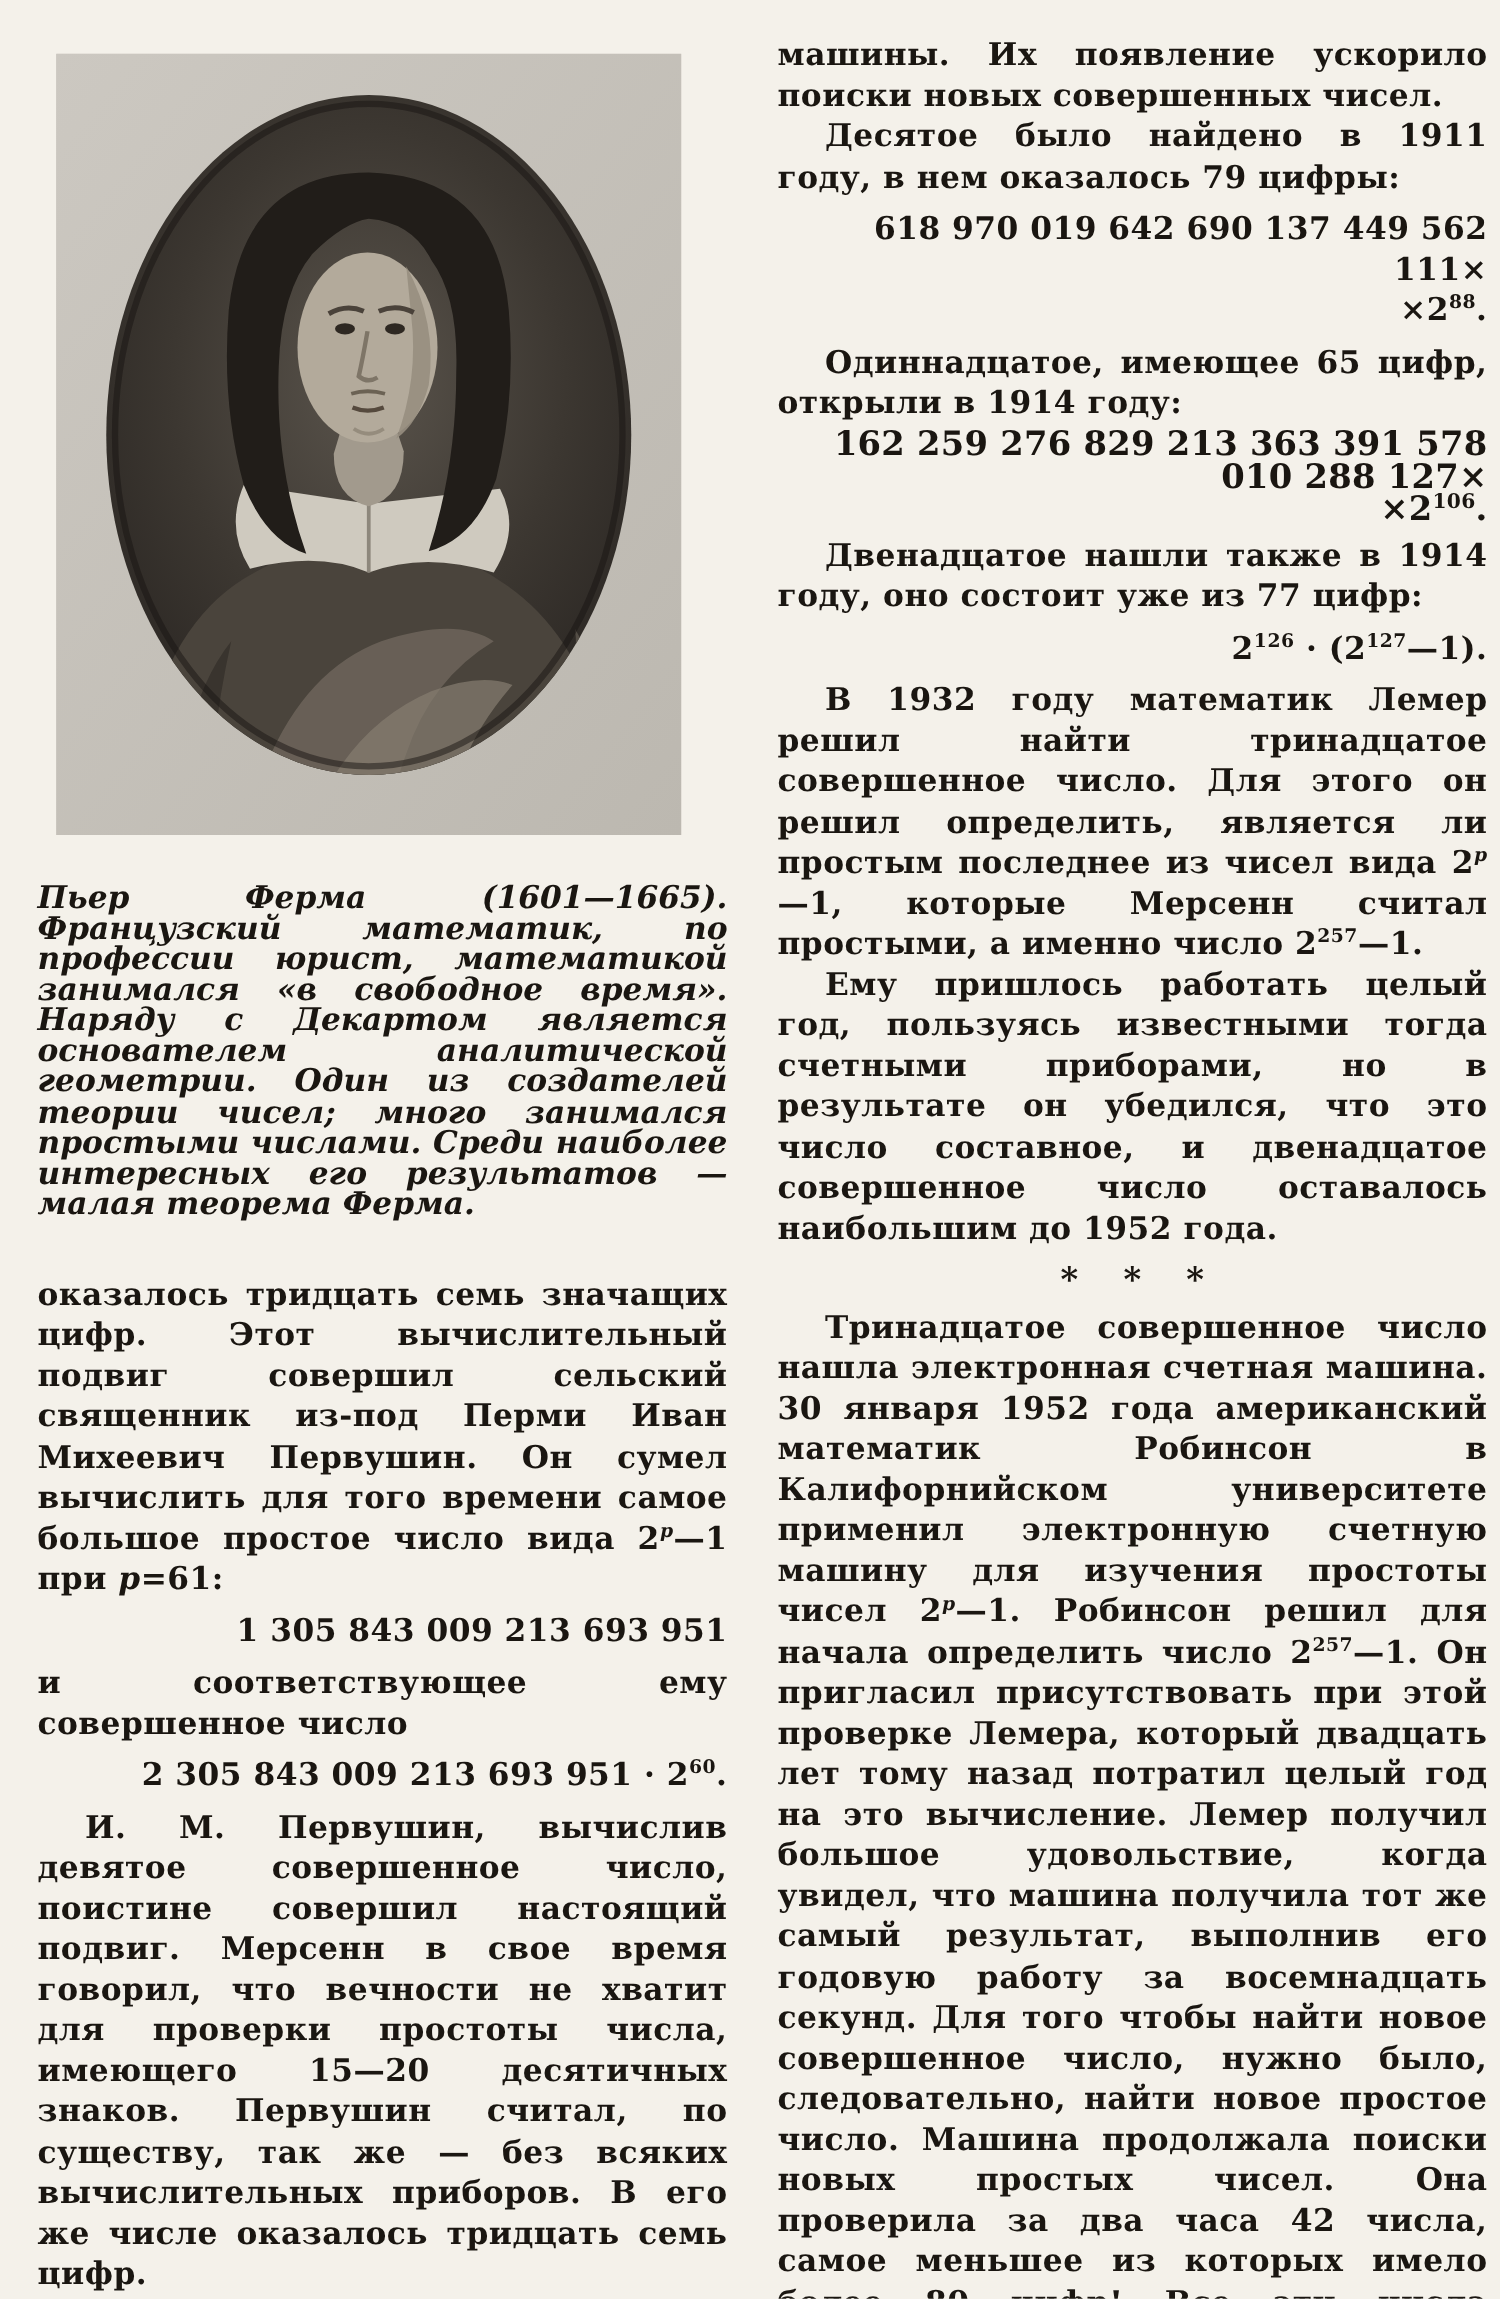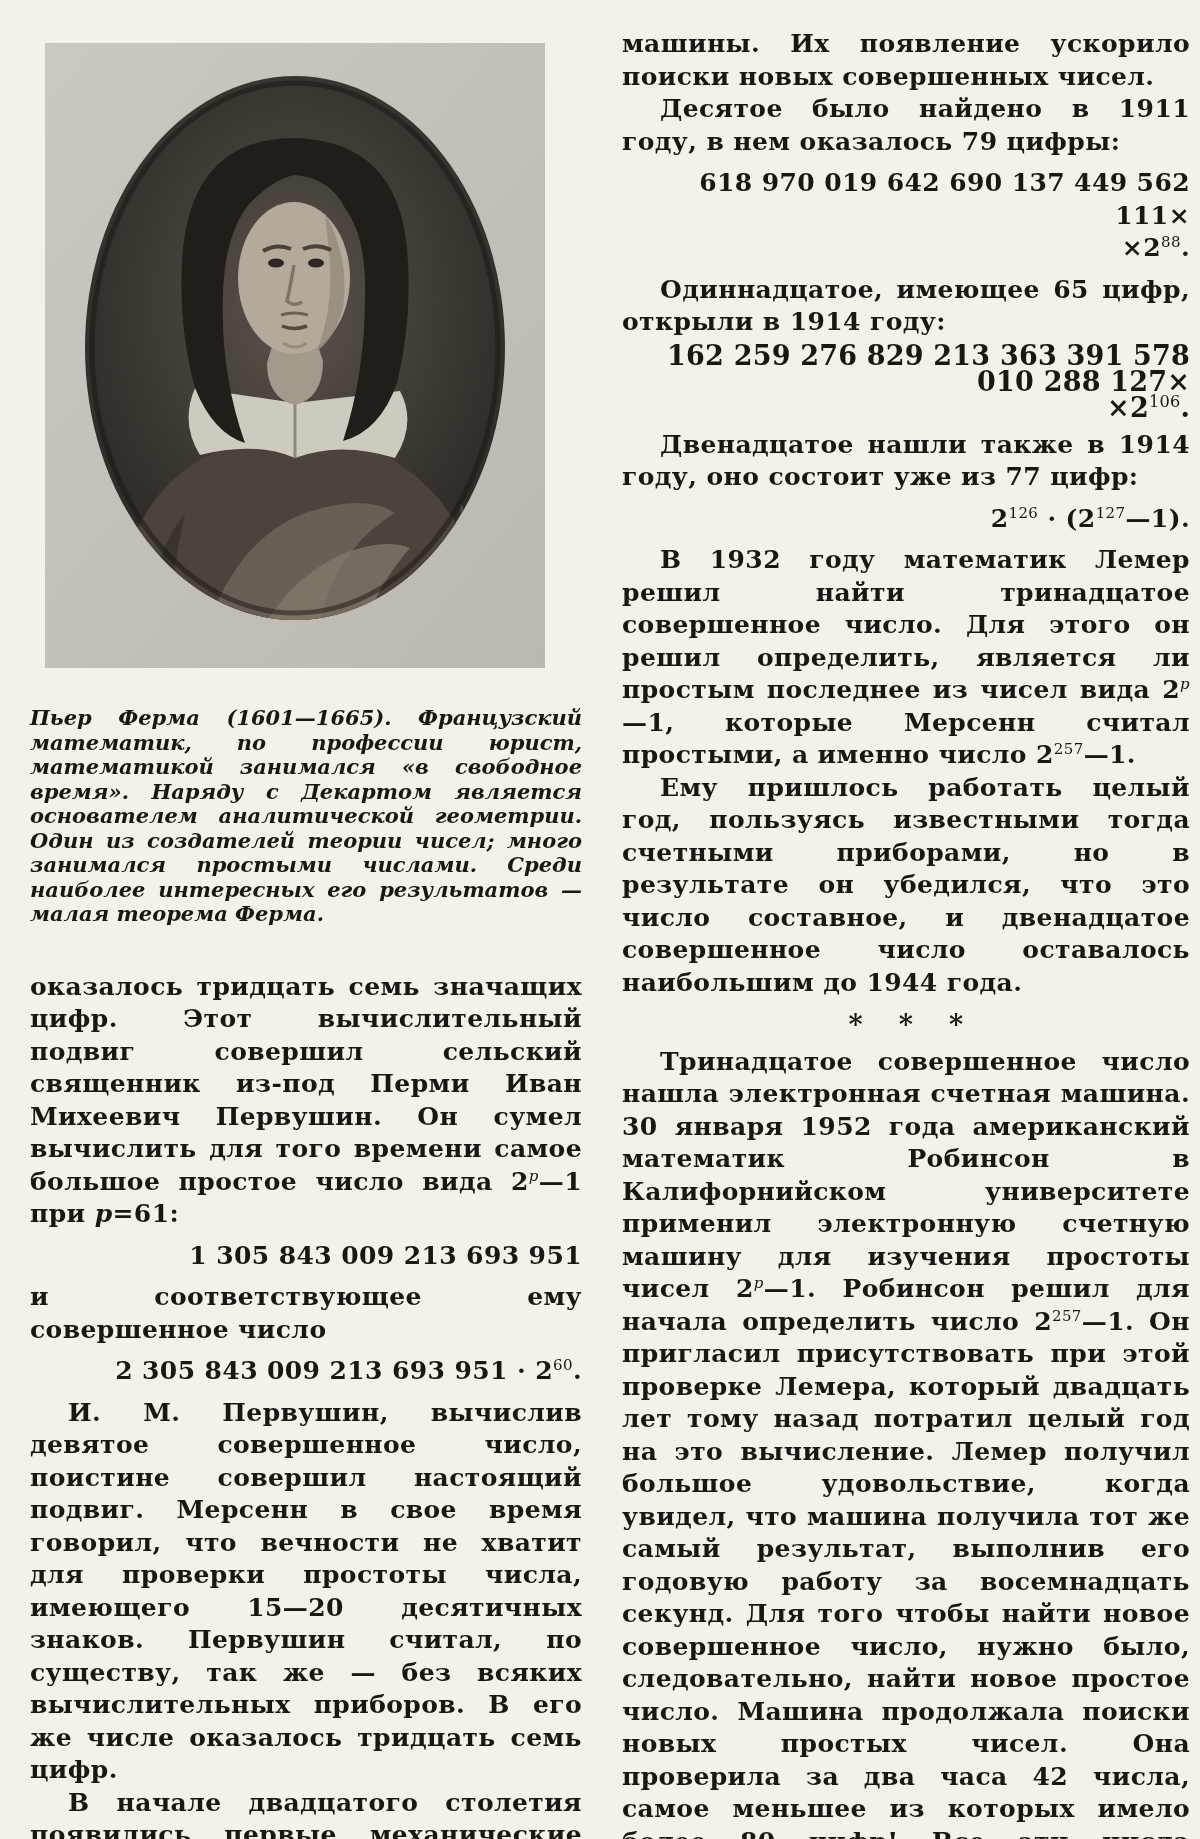--- a/index.html
+++ b/index.html
@@ -20,32 +20,32 @@
 
   .plate{
     margin:15px 0 0 15px;width:500px;height:625px;
     background:var(--plate);
   }
   .plate svg{display:block;width:500px;height:625px;}
 
   .caption{
     margin-top:38px;
     font-style:italic;font-weight:700;
-    font-size:21px;line-height:24.5px;
+    font-size:25px;line-height:24.5px;
   }
   .body{
     font-weight:700;font-size:25px;line-height:32.5px;letter-spacing:0.4px;
   }
   .col.left .body{margin-top:44px;}
 
   .blk.p{text-align:justify;}
   .blk.p.ind{text-indent:38px;}
   .caption .blk.p{text-align:justify;}
 
-  sup{font-size:60%;line-height:0;vertical-align:super;font-weight:normal;}
+  sup{font-size:60%;line-height:0;vertical-align:super;font-weight:bold;}
   sup.it, i{font-style:italic;}
 
   .blk.formula{margin:9px 0;}
   .fline.left{text-align:right;padding-left:10px;}
   .fline.right{text-align:right;}
   .fline.center{text-align:right;}
   .blk.formula.small{font-size:27px;line-height:26px;letter-spacing:0.2px;margin:4px 0 8px;}
 
   .blk.stars{text-align:center;font-size:27px;word-spacing:26px;margin:10px 0 4px;}
 </style>
@@ -129,19 +129,19 @@
         <div class="blk p ind">Одиннадцатое, имеющее 65 цифр, открыли в 1914 году:</div>
         <div class="blk formula small">
           <div class="fline left">162 259 276 829 213 363 391 578 010 288 127×</div>
           <div class="fline right">×2<sup>106</sup>.</div>
         </div>
         <div class="blk p ind">Двенадцатое нашли также в 1914 году, оно состоит уже из 77 цифр:</div>
         <div class="blk formula">
           <div class="fline center">2<sup>126</sup> · (2<sup>127</sup>—1).</div>
         </div>
         <div class="blk p ind">В 1932 году математик Лемер решил найти тринадцатое совершенное число. Для этого он решил определить, является ли простым последнее из чисел вида 2<sup class="it">p</sup>—1, которые Мерсенн считал простыми, а именно число 2<sup>257</sup>—1.</div>
-        <div class="blk p ind">Ему пришлось работать целый год, пользуясь известными тогда счетными приборами, но в результате он убедился, что это число составное, и двенадцатое совершенное число оставалось наибольшим до 1944 года.</div>
+        <div class="blk p ind">Ему пришлось работать целый год, пользуясь известными тогда счетными приборами, но в результате он убедился, что это число составное, и двенадцатое совершенное число оставалось наибольшим до 1952 года.</div>
         <div class="blk stars">* * *</div>
         <div class="blk p ind">Тринадцатое совершенное число нашла электронная счетная машина. 30 января 1952 года американский математик Робинсон в Калифорнийском университете применил электронную счетную машину для изучения простоты чисел 2<sup class="it">p</sup>—1. Робинсон решил для начала определить число 2<sup>257</sup>—1. Он пригласил присутствовать при этой проверке Лемера, который двадцать лет тому назад потратил целый год на это вычисление. Лемер получил большое удовольствие, когда увидел, что машина получила тот же самый результат, выполнив его годовую работу за восемнадцать секунд. Для того чтобы найти новое совершенное число, нужно было, следовательно, найти новое простое число. Машина продолжала поиски новых простых чисел. Она проверила за два часа 42 числа, самое меньшее из которых имело более 80 цифр! Все эти числа оказались составными. Новое совершенное число машина обнаружила к вечеру 30 января:</div>
       </div>
   </div>
 
 </div>
 
 </body></html>

